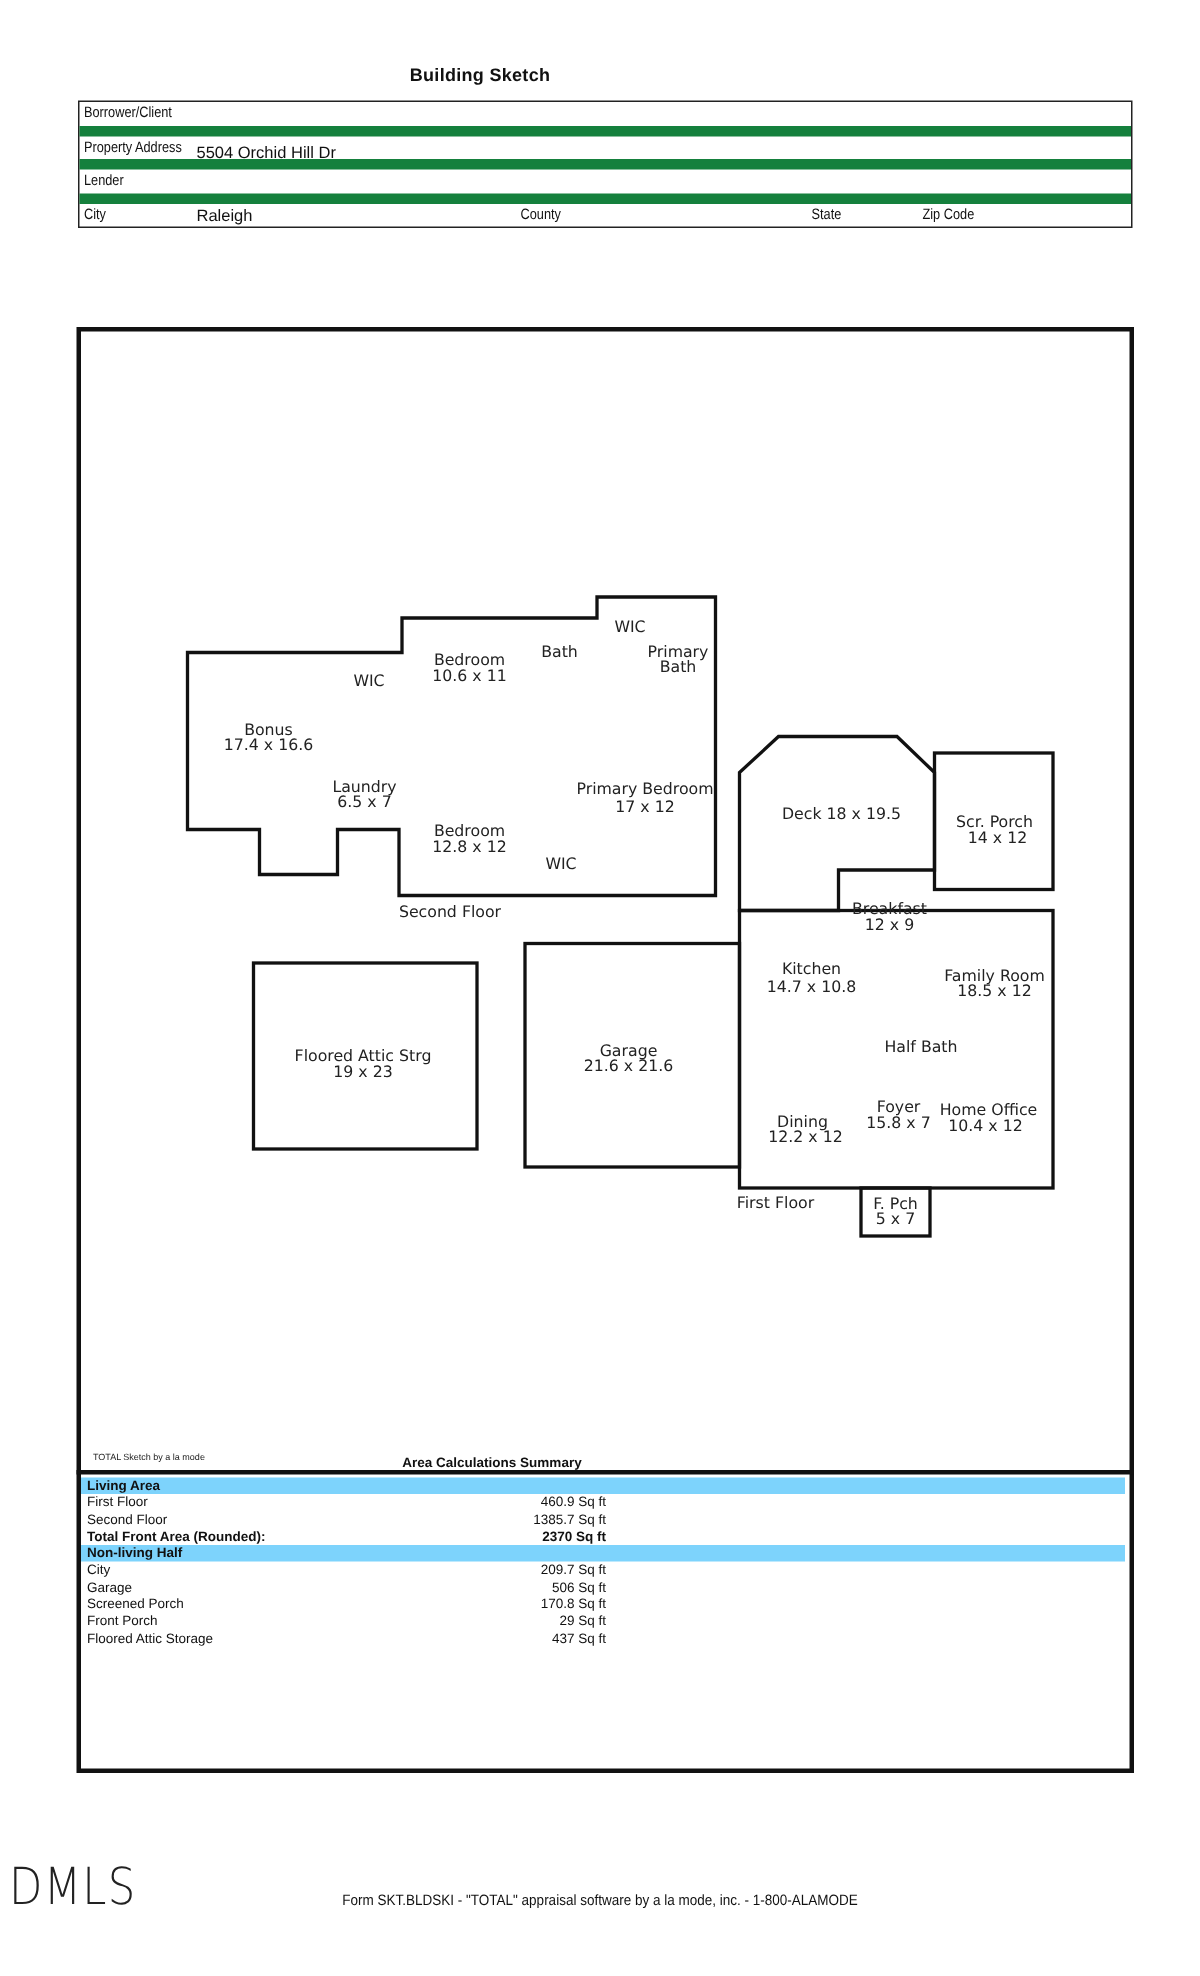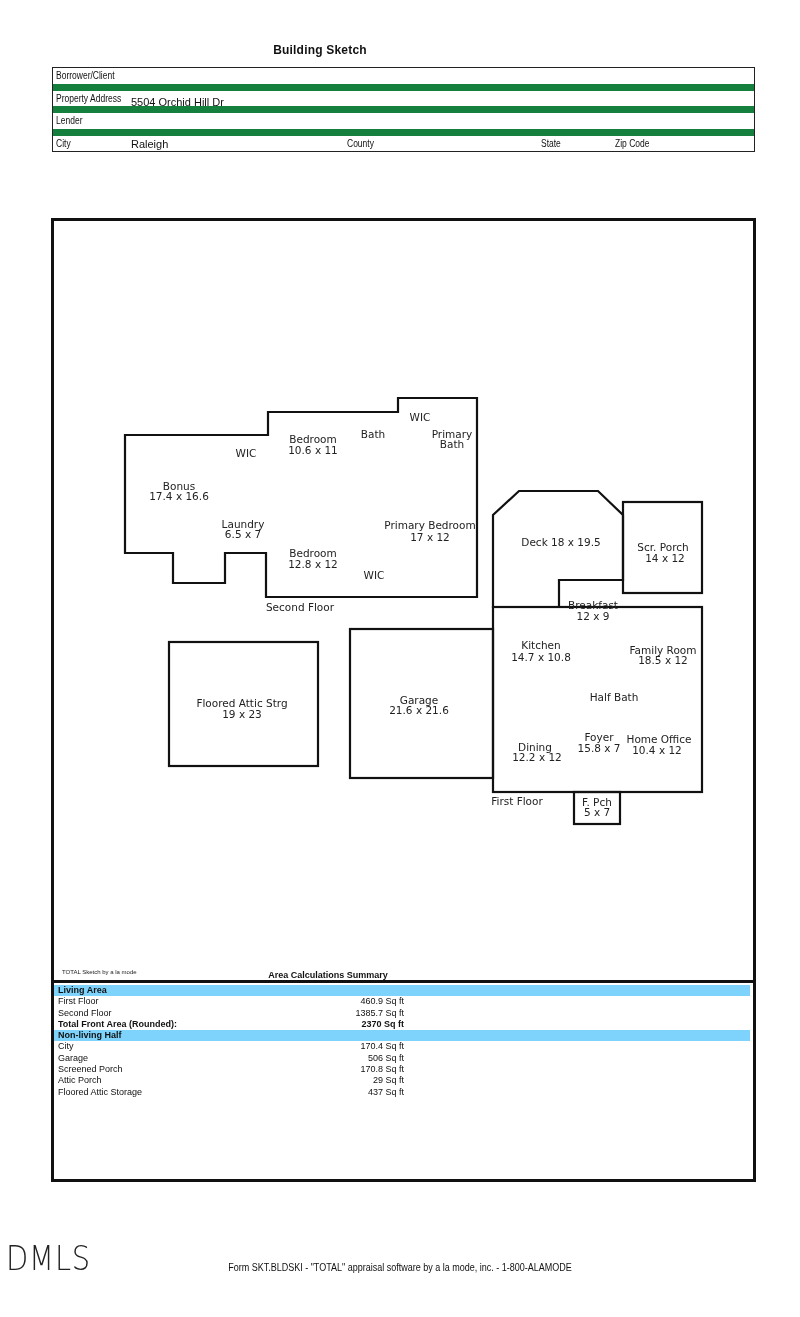--- a/index.html
+++ b/index.html
@@ -135,32 +135,32 @@
     </div>
   <div class="srow bold">
       <span class="lab">Total Front Area (Rounded):</span>
       <span class="val">2370 Sq ft</span>
     </div>
   <div class="srow sec">
       <span class="lab">Non-living Half</span>
     </div>
   <div class="srow">
       <span class="lab">City</span>
-      <span class="val">170.4 Sq ft</span>
+      <span class="val">209.7 Sq ft</span>
     </div>
   <div class="srow">
       <span class="lab">Garage</span>
       <span class="val">506 Sq ft</span>
     </div>
   <div class="srow">
       <span class="lab">Screened Porch</span>
       <span class="val">170.8 Sq ft</span>
     </div>
   <div class="srow">
-      <span class="lab">Attic Porch</span>
+      <span class="lab">Front Porch</span>
       <span class="val">29 Sq ft</span>
     </div>
   <div class="srow">
       <span class="lab">Floored Attic Storage</span>
       <span class="val">437 Sq ft</span>
     </div>
 </div>
 
 <div class="logo">DMLS</div>
 <div class="footer">Form SKT.BLDSKI - "TOTAL" appraisal software by a la mode, inc. - 1-800-ALAMODE</div>

